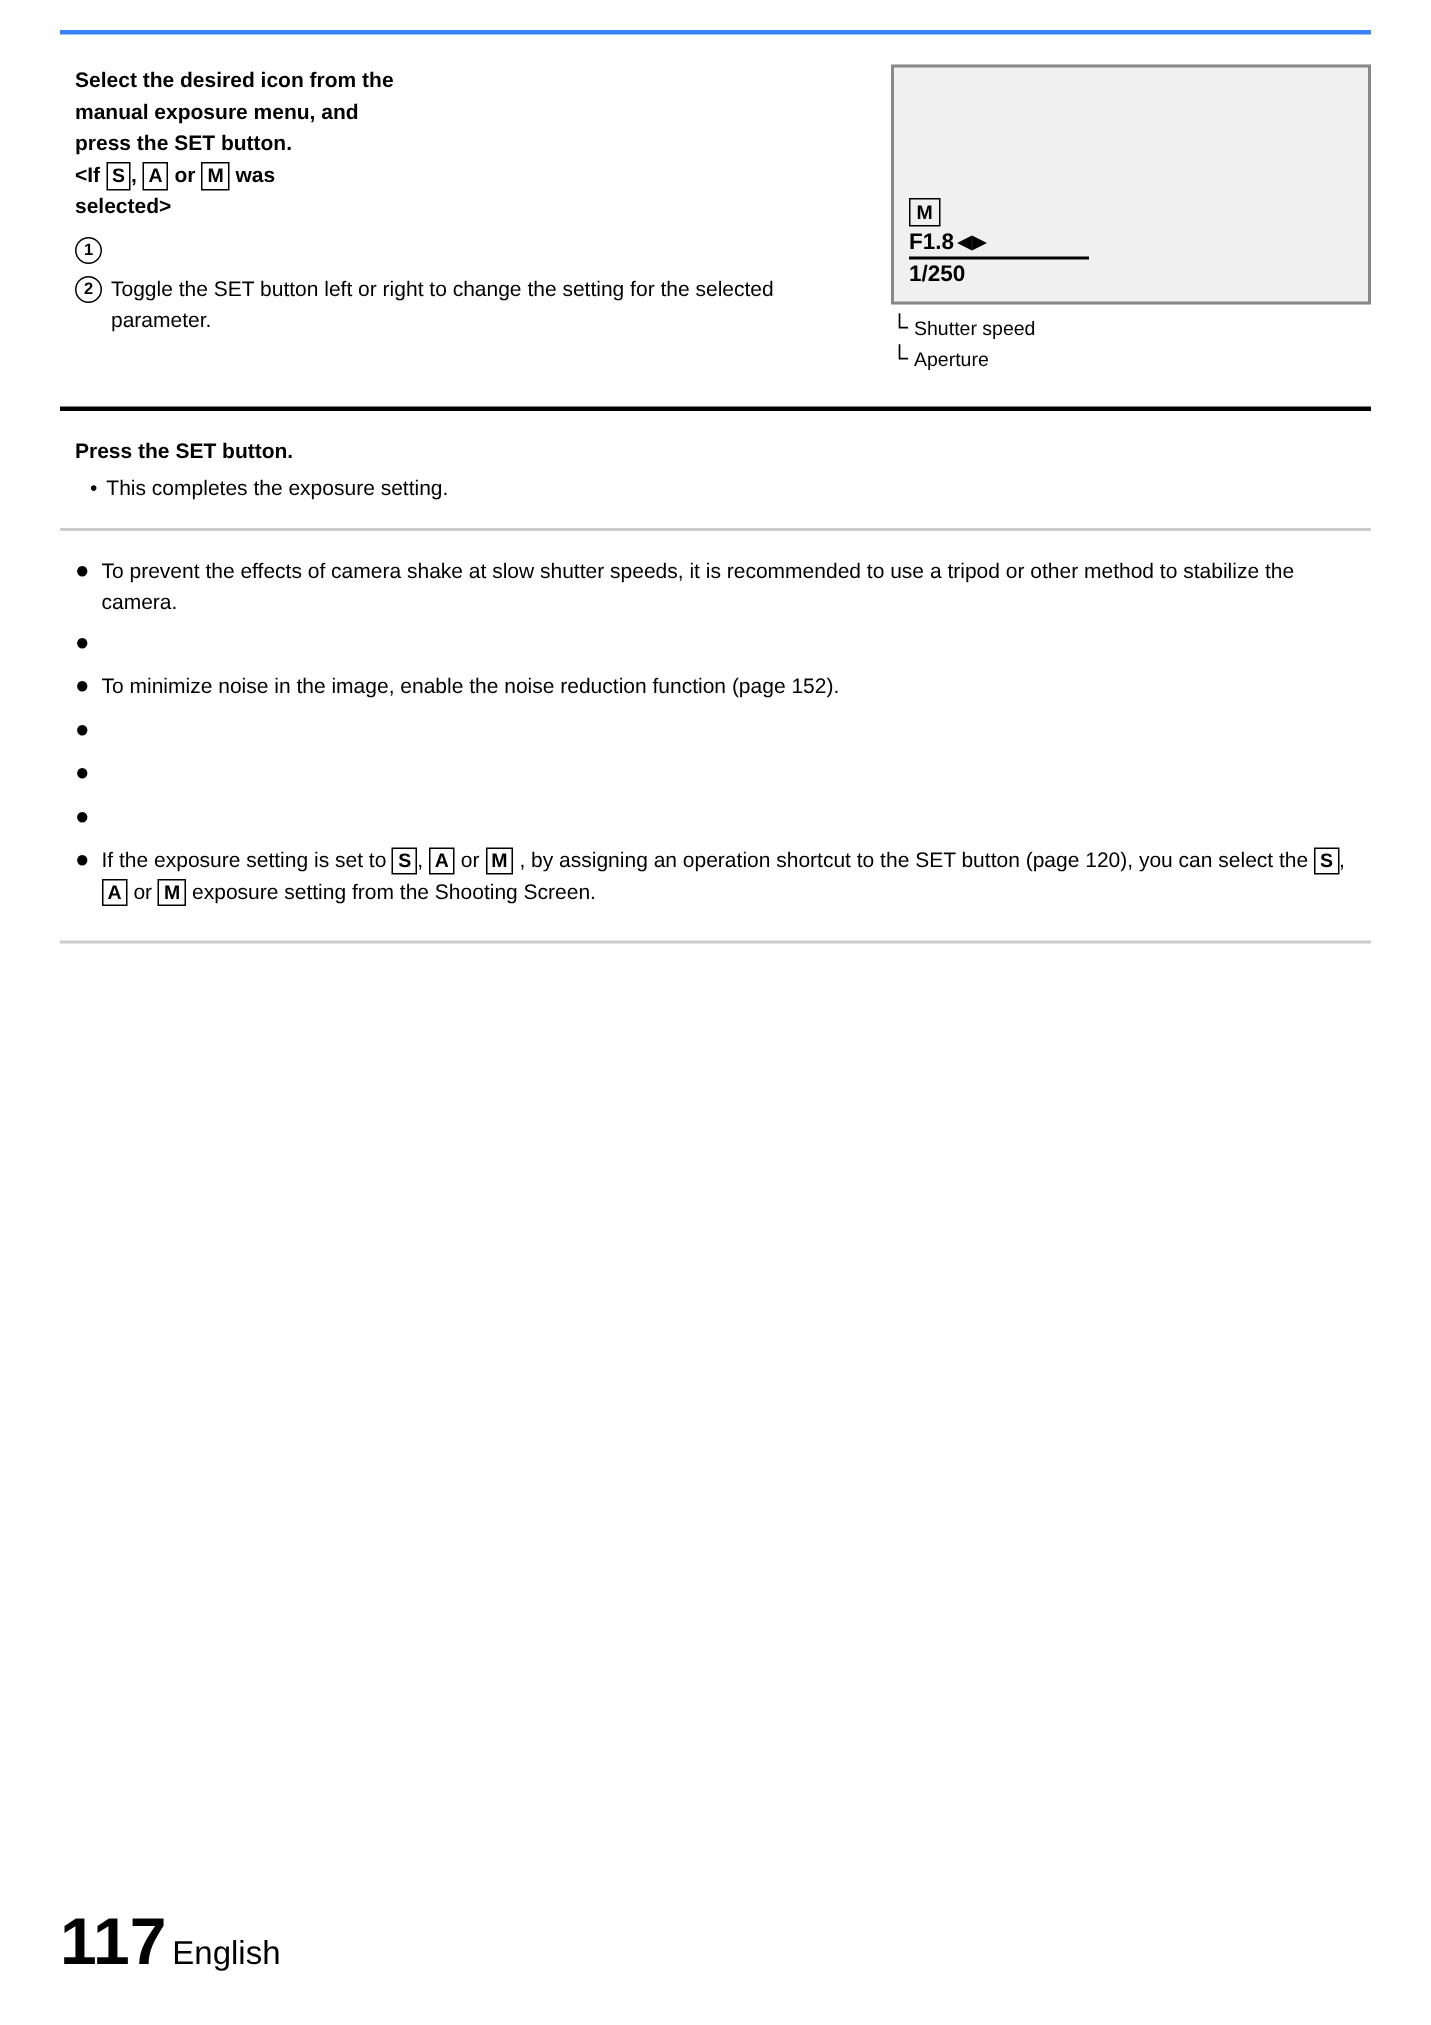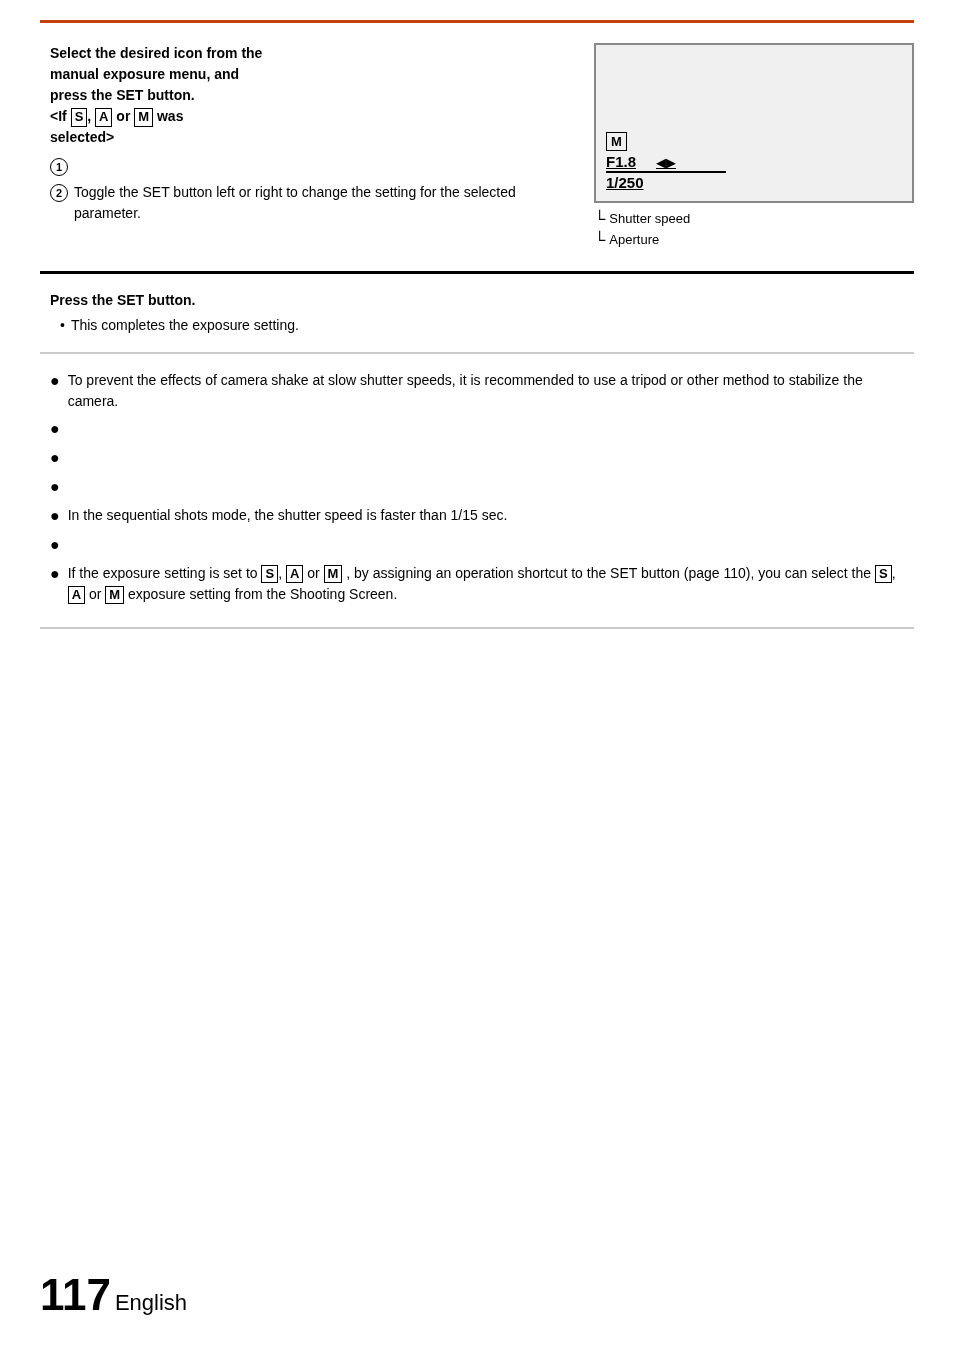--- a/index.html
+++ b/index.html
@@ -7,21 +7,21 @@
       background: #fff;
       font-family: Arial, Helvetica, sans-serif;
       font-size: 14px;
       color: #000;
       width: 954px;
       min-height: 1350px;
       padding: 20px 40px;
     }
 
     .section-top {
-      border-top: 3px solid #c2410c;
+      border-top: 3px solid #3b82f6;
       border-bottom: 3px solid #000;
       padding: 20px 0 20px 0;
       display: flex;
       flex-direction: row;
       gap: 20px;
       align-items: flex-start;
     }
 
     .section-top-left {
       flex: 1;
@@ -109,23 +109,22 @@
       align-self: flex-start;
     }
 
     .cam-values {
       display: flex;
       flex-direction: column;
     }
 
     .cam-row {
       display: flex;
-      align-items: flex-end;
-      gap: 20px;
-      text-decoration: underline;
+      align-items: flex-start;
+      gap: 2px;
     }
 
     .cam-value {
       font-size: 15px;
       font-weight: bold;
       color: #000;
     }
 
     .cam-arrow {
       font-size: 13px;
@@ -304,40 +303,40 @@
   <ul class="hint-list">
     <li>
       <span class="hint-bullet">●</span>
       <span>To prevent the effects of camera shake at slow shutter speeds, it is recommended to use a tripod or other method to stabilize the camera.</span>
     </li>
     <li>
       <span class="hint-bullet">●</span>
     </li>
     <li>
       <span class="hint-bullet">●</span>
-    </li>
-    <li>
-      <span class="hint-bullet">●</span>
-    </li>
-    <li>
-      <span class="hint-bullet">●</span>
-      <span>In the sequential shots mode, the shutter speed is faster than 1/15 sec.</span>
+      <span>To minimize noise in the image, enable the noise reduction function (page 152).</span>
+    </li>
+    <li>
+      <span class="hint-bullet">●</span>
+    </li>
+    <li>
+      <span class="hint-bullet">●</span>
     </li>
     <li>
       <span class="hint-bullet">●</span>
     </li>
     <li>
       <span class="hint-bullet">●</span>
       <span>
         <span>If the exposure setting is set to</span>
         <span class="icon-box">S</span>,
         <span class="icon-box">A</span>
         or
         <span class="icon-box">M</span>
-        <span>, by assigning an operation shortcut to the SET button (page 110), you can select the</span>
+        <span>, by assigning an operation shortcut to the SET button (page 120), you can select the</span>
         <span class="icon-box">S</span>,
         <span class="icon-box">A</span>
         or
         <span class="icon-box">M</span>
         <span>exposure setting from the Shooting Screen.</span>
       </span>
     </li>
   </ul>
 </div>
 

